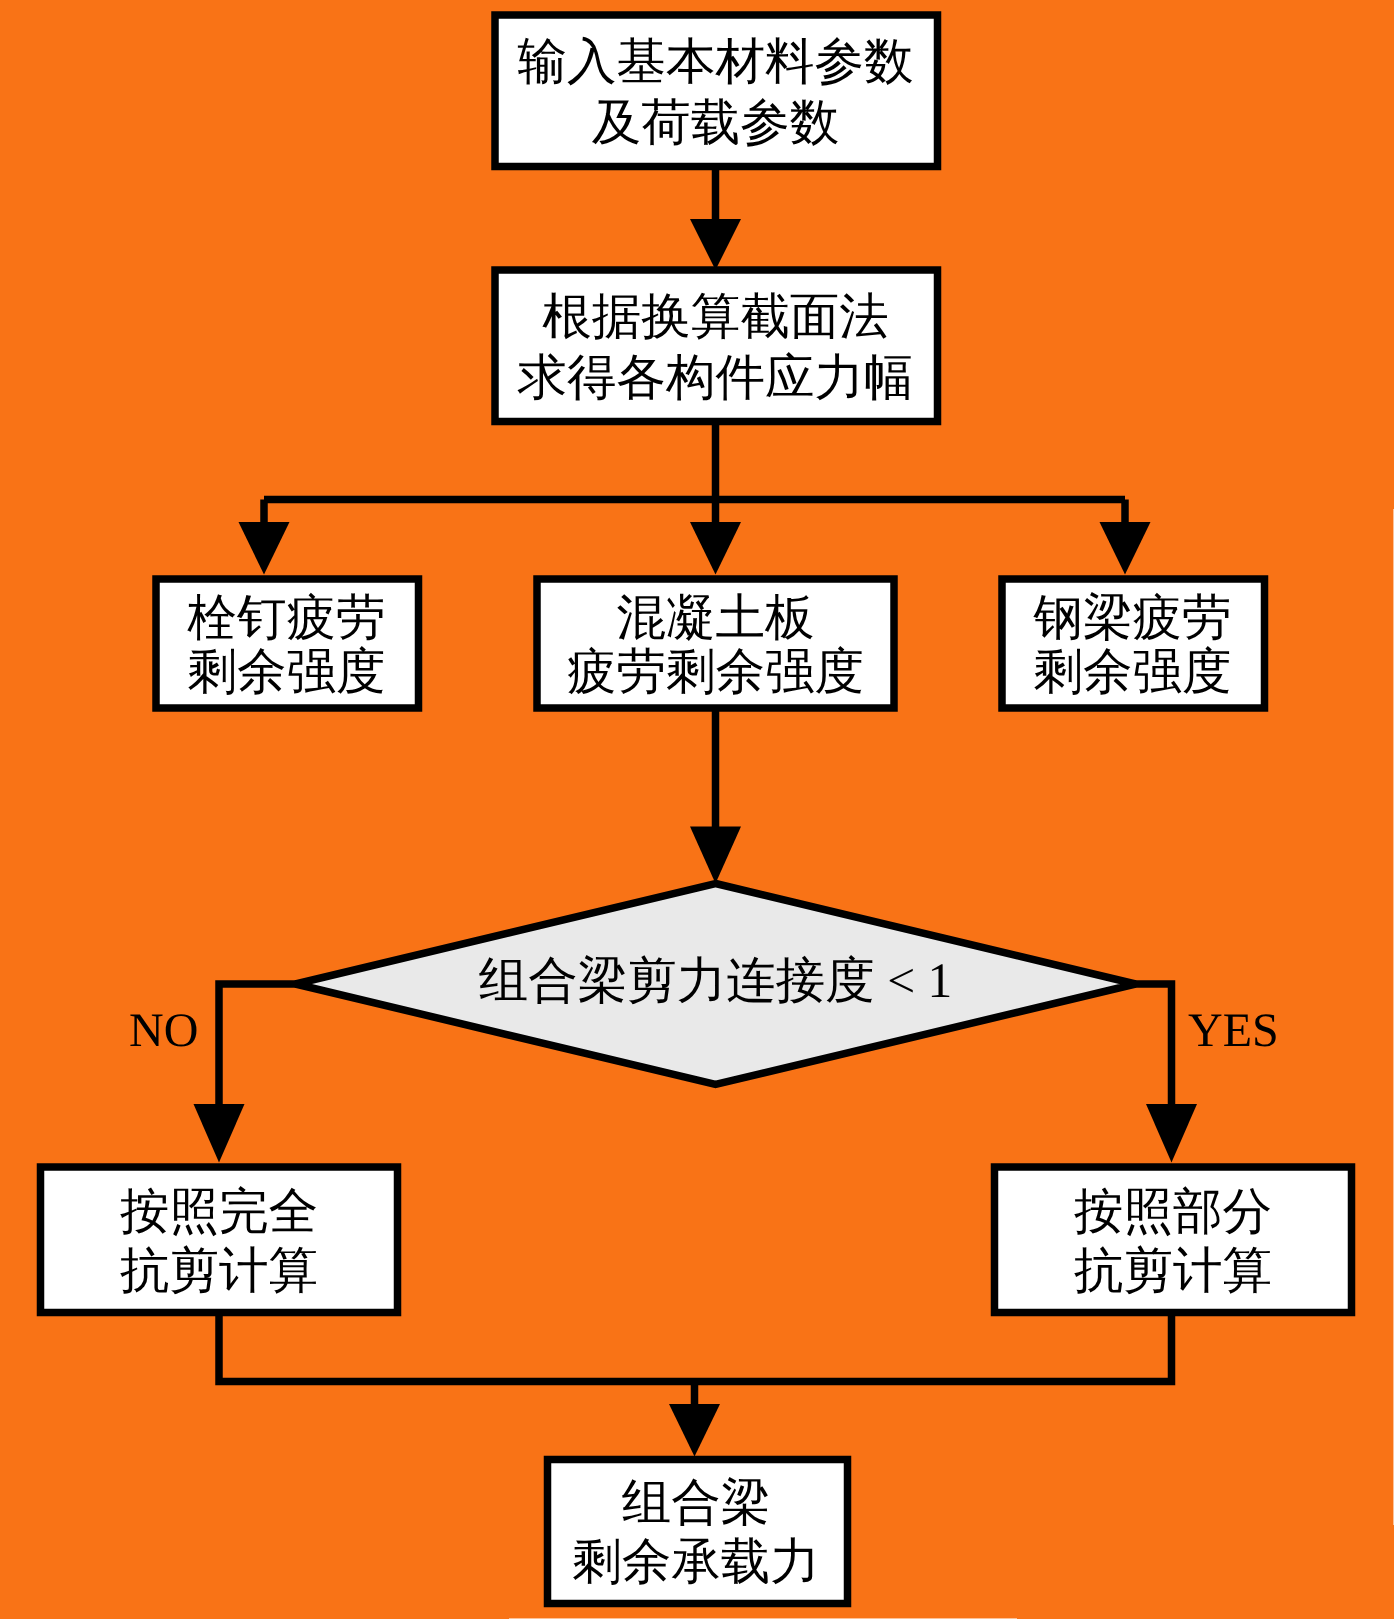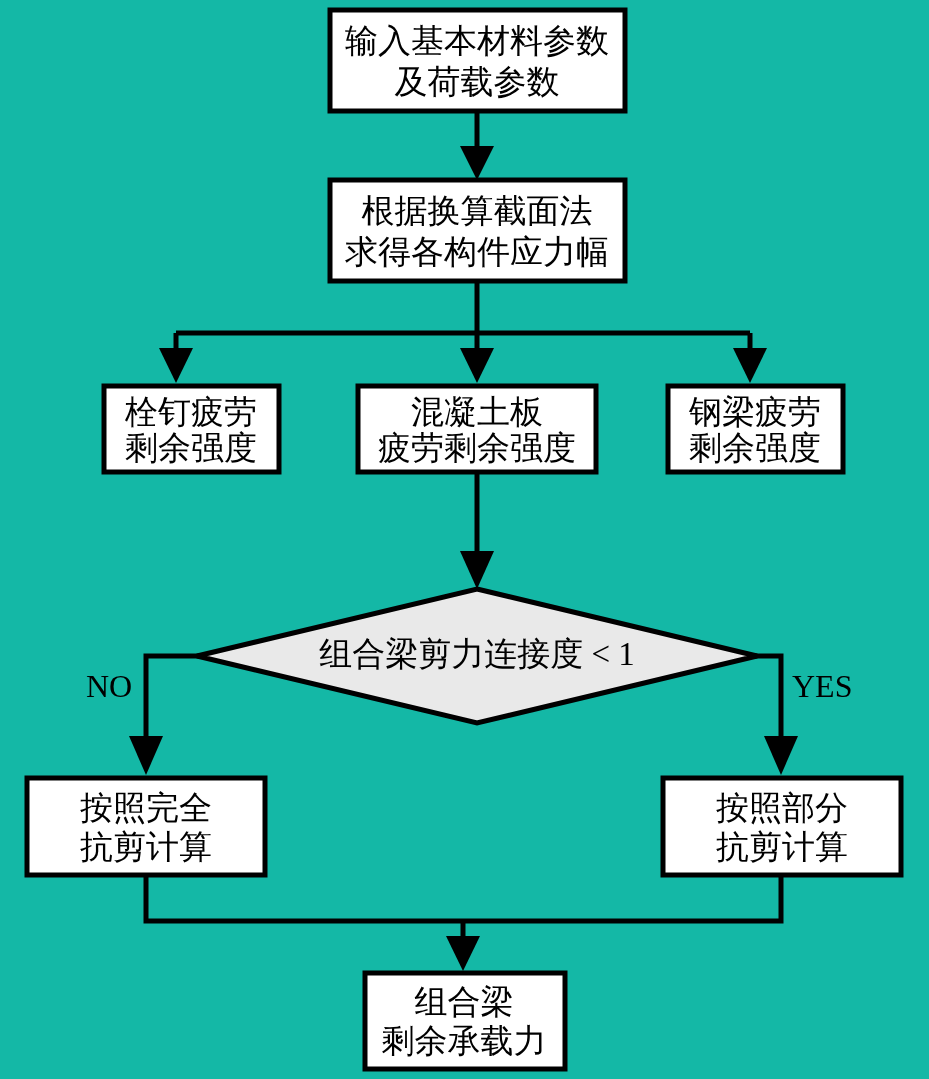--- a/index.html
+++ b/index.html
@@ -10,21 +10,21 @@
   body {
     font-family: "Liberation Sans", "DejaVu Sans", sans-serif;
     width: 929px;
     height: 1079px;
     overflow: hidden;
   }
   #flowchart-root {
     position: relative;
     width: 929px;
     height: 1079px;
-    background: #14b8a6;
+    background: #f97316;
   }
   svg.flow-canvas {
     position: absolute;
     top: 0;
     left: 0;
     width: 929px;
     height: 1079px;
     display: block;
   }
   .node-box {

